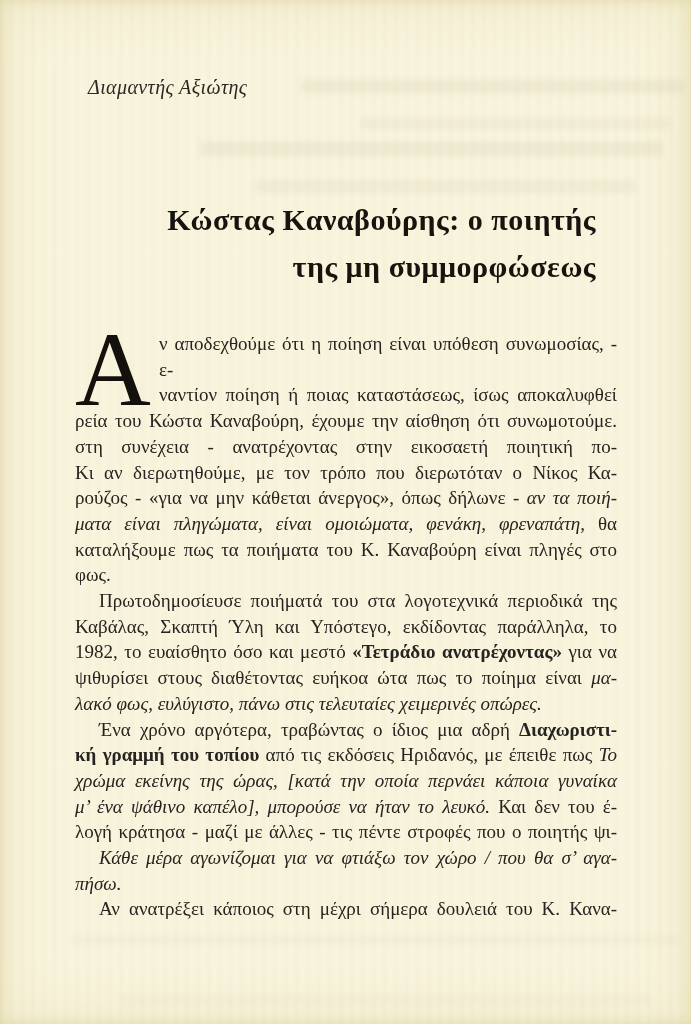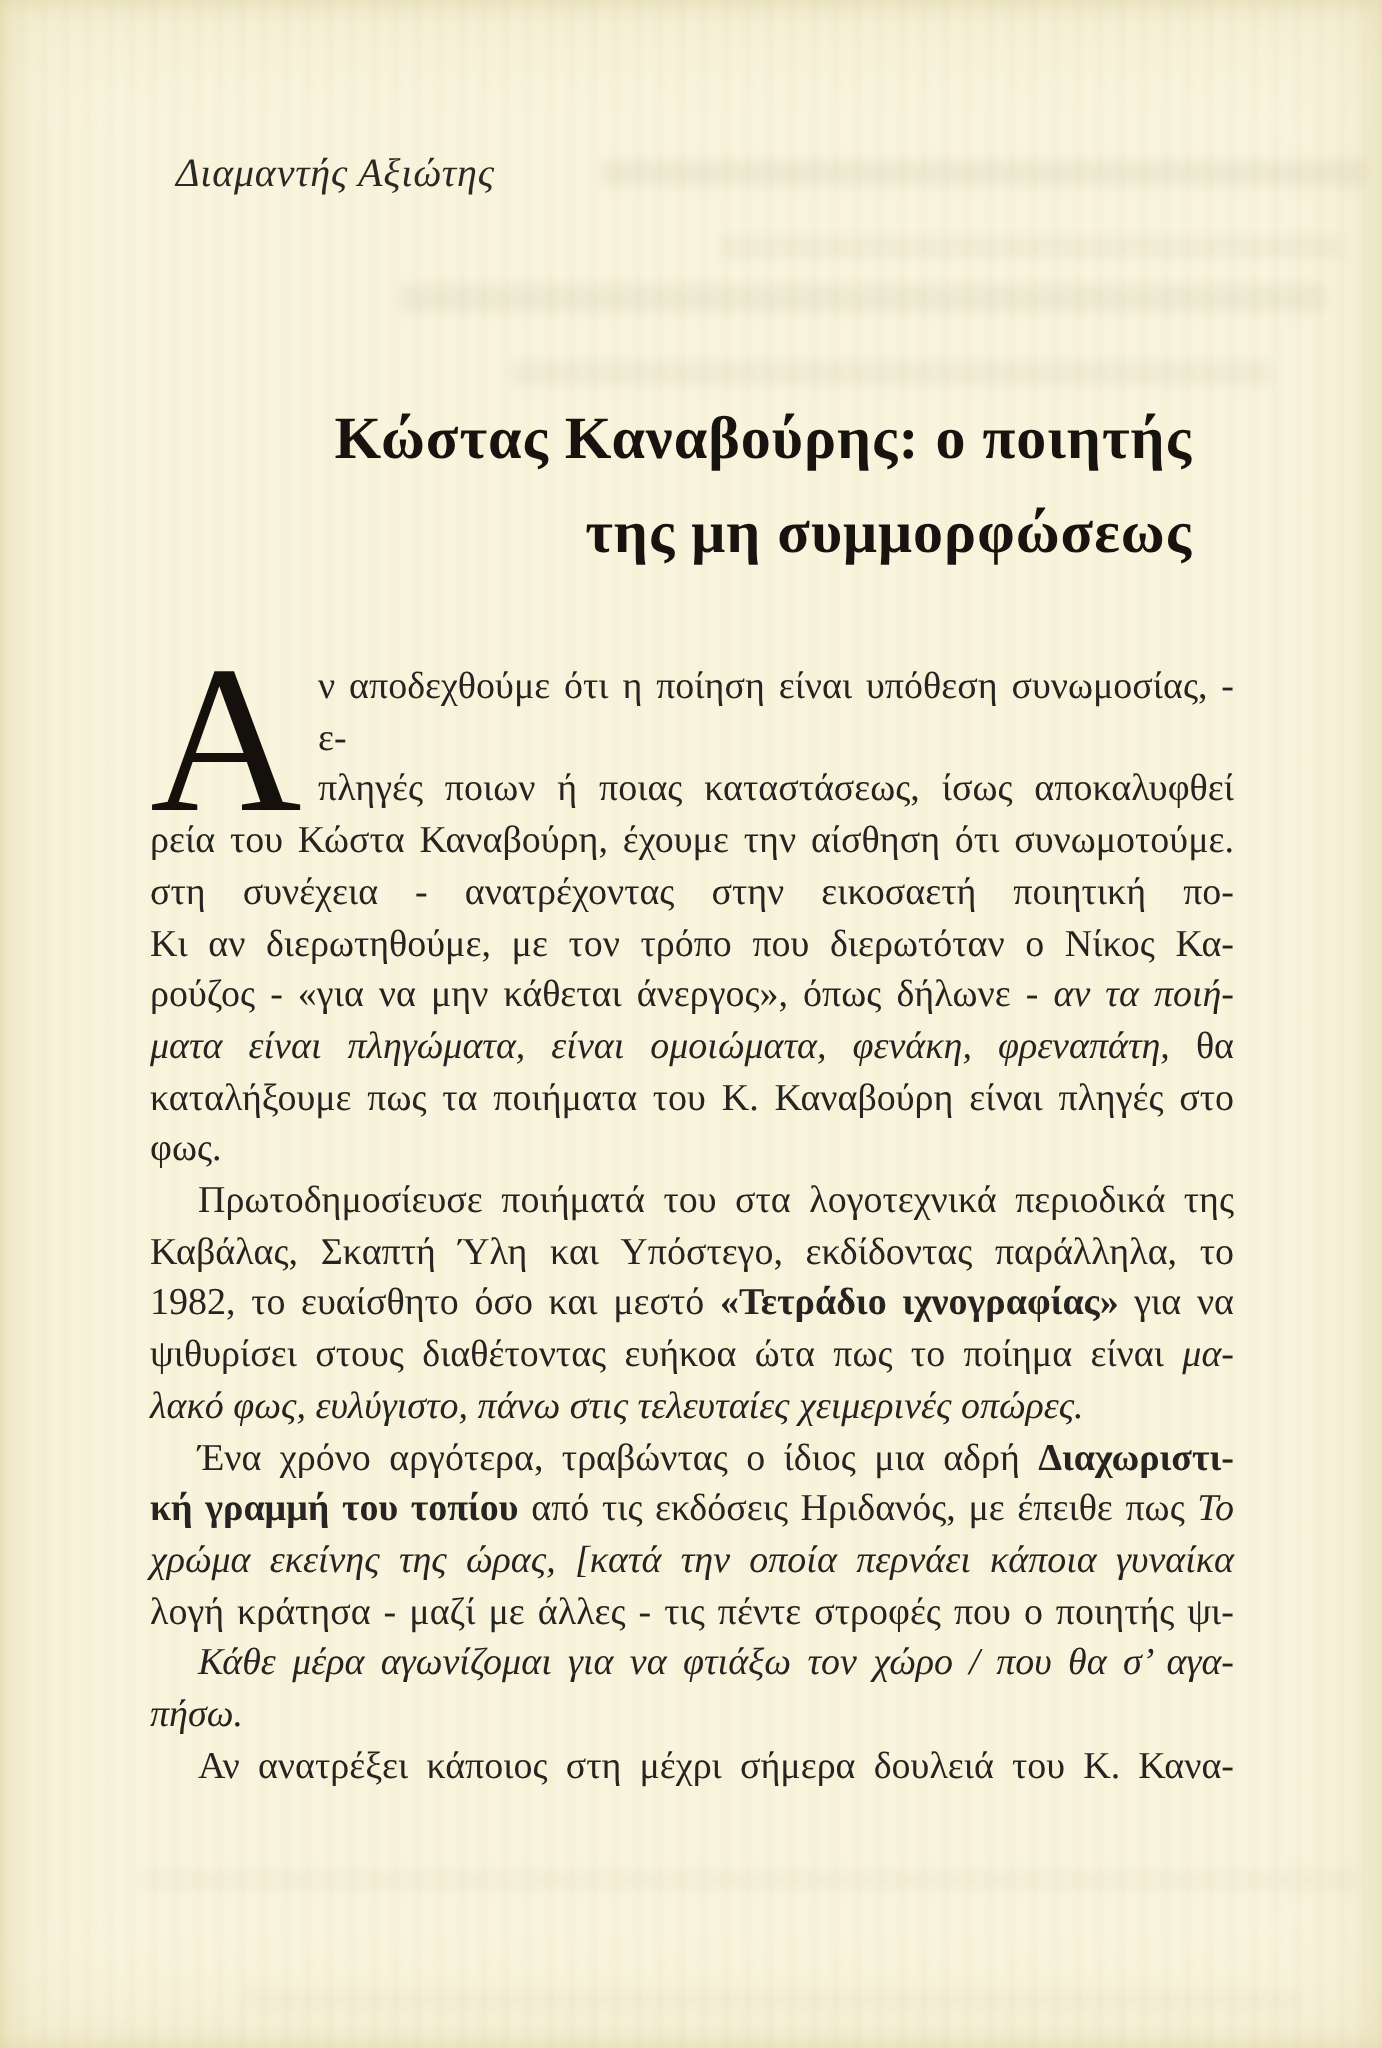--- a/index.html
+++ b/index.html
@@ -104,35 +104,36 @@
 
   <h1 class="title">
     <span>Κώστας Καναβούρης: ο ποιητής</span><br>
     <span>της μη συμμορφώσεως</span>
   </h1>
 
   <div class="body" id="body-root">
     <div class="dropcap">Α</div>
 
   <div class="ln"><span class="r-n">ν αποδεχθούμε ότι η ποίηση είναι υπόθεση συνωμοσίας, - ε-</span></div>
-      <div class="ln"><span class="r-n">πληγές ποιων ή ποιας καταστάσεως, ίσως αποκαλυφθεί</span></div>
+      <div class="ln"><span class="r-n">ναντίον ποίηση ή ποιας καταστάσεως, ίσως αποκαλυφθεί</span></div>
       <div class="ln"><span class="r-n">ρεία του Κώστα Καναβούρη, έχουμε την αίσθηση ότι συνωμοτούμε.</span></div>
       <div class="ln"><span class="r-n">στη συνέχεια - ανατρέχοντας στην εικοσαετή ποιητική πο-</span></div>
       <div class="ln"><span class="r-n">Κι αν διερωτηθούμε, με τον τρόπο που διερωτόταν ο Νίκος Κα-</span></div>
       <div class="ln"><span class="r-n">ρούζος - «για να μην κάθεται άνεργος», όπως δήλωνε - </span><span class="r-i">αν τα ποιή-</span></div>
       <div class="ln"><span class="r-i">ματα είναι πληγώματα, είναι ομοιώματα, φενάκη, φρεναπάτη, </span><span class="r-n">θα</span></div>
       <div class="ln"><span class="r-n">καταλήξουμε πως τα ποιήματα του Κ. Καναβούρη είναι πληγές στο</span></div>
       <div class="ln end"><span class="r-n">φως.</span></div>
       <div class="ln ind"><span class="r-n">Πρωτοδημοσίευσε ποιήματά του στα λογοτεχνικά περιοδικά της</span></div>
       <div class="ln"><span class="r-n">Καβάλας, Σκαπτή Ύλη και Υπόστεγο, εκδίδοντας παράλληλα, το</span></div>
-      <div class="ln"><span class="r-n">1982, το ευαίσθητο όσο και μεστό </span><span class="r-b">«Τετράδιο ιχνογραφίας»</span><span class="r-n"> για να</span></div>
+      <div class="ln"><span class="r-n">1982, το ευαίσθητο όσο και μεστό </span><span class="r-b">«Τετράδιο ανατρέχοντας»</span><span class="r-n"> για να</span></div>
       <div class="ln"><span class="r-n">ψιθυρίσει στους διαθέτοντας ευήκοα ώτα πως το ποίημα είναι </span><span class="r-i">μα-</span></div>
       <div class="ln end"><span class="r-i">λακό φως, ευλύγιστο, πάνω στις τελευταίες χειμερινές οπώρες.</span></div>
       <div class="ln ind"><span class="r-n">Ένα χρόνο αργότερα, τραβώντας ο ίδιος μια αδρή </span><span class="r-b">Διαχωριστι-</span></div>
       <div class="ln"><span class="r-b">κή γραμμή του τοπίου </span><span class="r-n">από τις εκδόσεις Ηριδανός, με έπειθε πως </span><span class="r-i">Το</span></div>
       <div class="ln"><span class="r-i">χρώμα εκείνης της ώρας, [κατά την οποία περνάει κάποια γυναίκα</span></div>
+      <div class="ln"><span class="r-i">μ’ ένα ψάθινο καπέλο], μπορούσε να ήταν το λευκό.</span><span class="r-n"> Και δεν του έ-</span></div>
       <div class="ln"><span class="r-n">λογή κράτησα - μαζί με άλλες - τις πέντε στροφές που ο ποιητής ψι-</span></div>
       <div class="ln ind"><span class="r-i">Κάθε μέρα αγωνίζομαι για να φτιάξω τον χώρο / που θα σ’ αγα-</span></div>
       <div class="ln end"><span class="r-i">πήσω.</span></div>
       <div class="ln ind"><span class="r-n">Αν ανατρέξει κάποιος στη μέχρι σήμερα δουλειά του Κ. Κανα-</span></div>
     </div>
 
 </div>
 
 </body></html>

